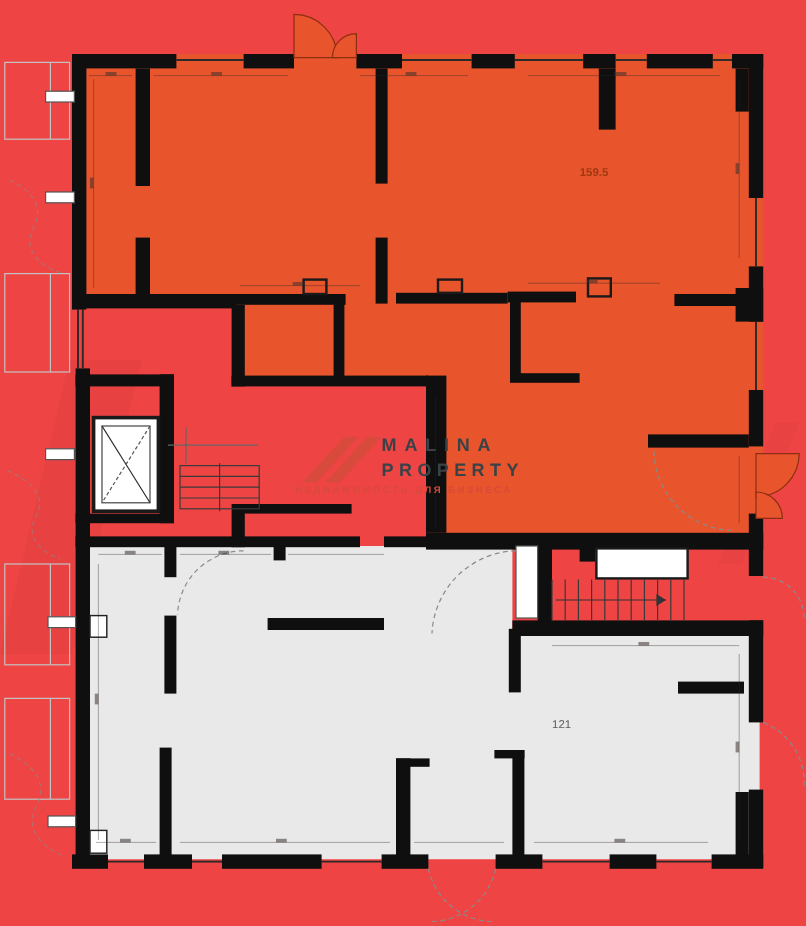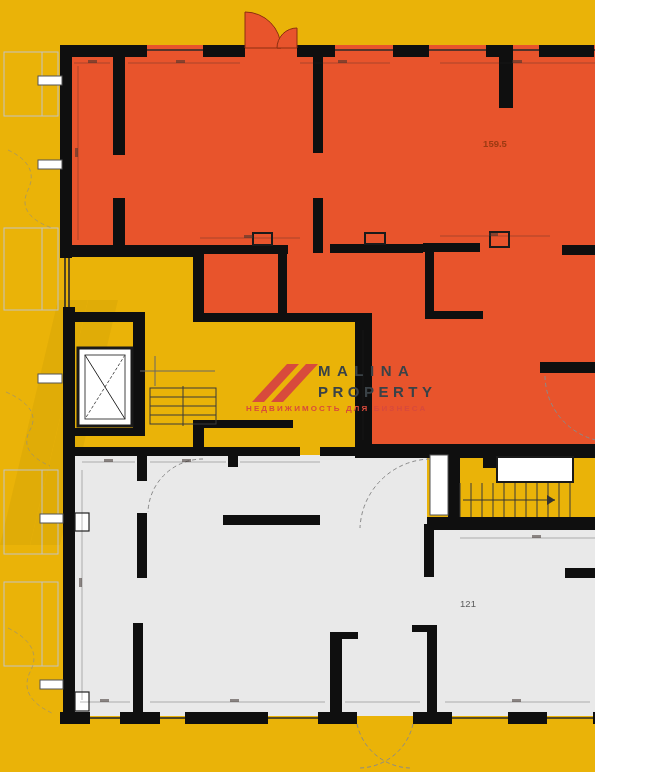--- a/index.html
+++ b/index.html
@@ -1,16 +1,16 @@
 <!DOCTYPE html>
 <html><head>
 <meta charset="utf-8">
 <style>
   html,body{margin:0;padding:0;background:#ffffff;}
-  #stage{position:relative;width:595px;height:772px;background:#eab308;overflow:hidden;
+  #stage{position:relative;width:672px;height:772px;background:#ef4444;overflow:hidden;
          font-family:"Liberation Sans", sans-serif;}
   svg{position:absolute;left:0;top:0;}
   .wall{fill:#0f0f0f;}
   .winline{stroke:#2a2a2a;stroke-width:1.6;}
   .thin{stroke:#2a2a2a;stroke-width:1;fill:none;}
   .faint{stroke:#c3c3c3;stroke-width:1;fill:none;}
   .dashedarc{stroke:#8a8a8a;stroke-width:1;fill:none;stroke-dasharray:4 3;}
   .dim{stroke:rgba(40,40,40,.45);stroke-width:.7;}
   .microtext{fill:rgba(60,50,45,.55);}
   .steps{stroke:#3a3a3a;stroke-width:1;}

